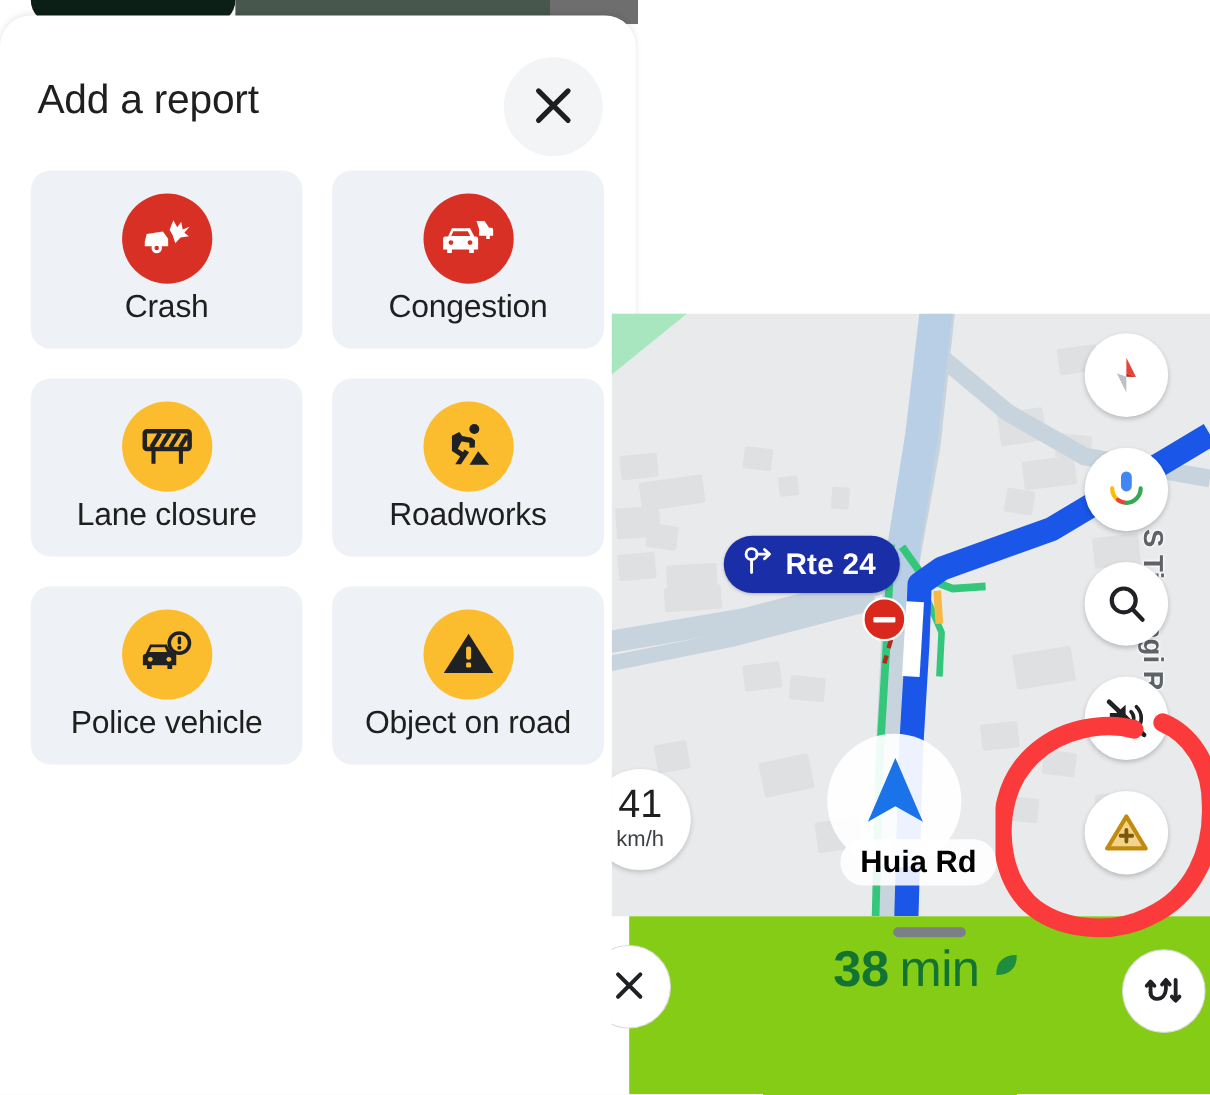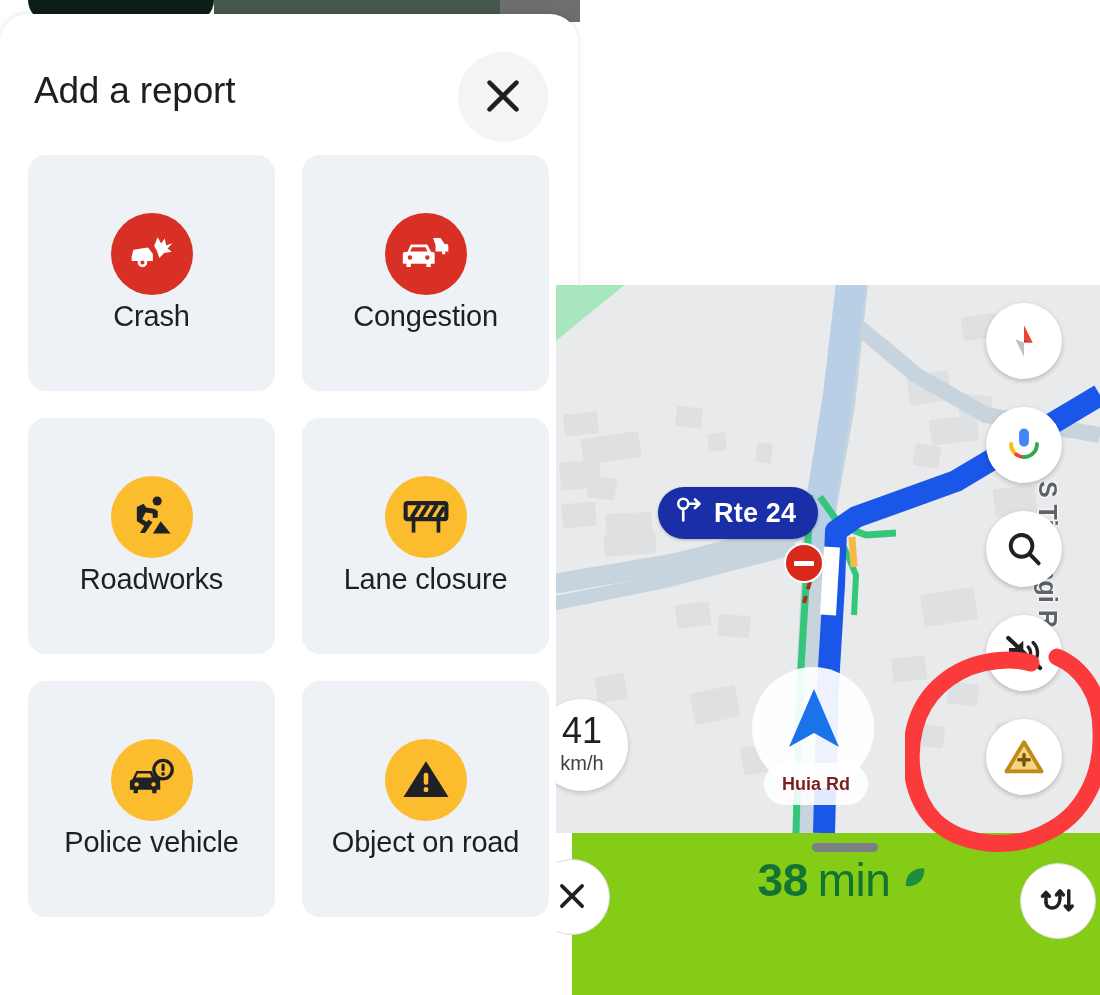--- a/index.html
+++ b/index.html
@@ -39,21 +39,21 @@
   }
   .close-btn svg { width:46px; height:46px; }
 
   
   .report-grid {
     position:absolute; left:28px; top:141px;
     width:522px;
     display:grid; grid-template-columns: 247px 247px; gap:27px 27px;
   }
   .report-card {
-    width:247px; height:236px; background:#eef1f5; border-radius:18px;
+    width:247px; height:162px; background:#eef1f5; border-radius:18px;
     display:flex; flex-direction:column; align-items:center; justify-content:center;
     cursor:pointer; border:none; gap:6px;
   }
   .card-icon { width:82px; height:82px; border-radius:50%; display:flex;
                align-items:center; justify-content:center; }
   .card-icon svg { width:52px; height:52px; display:block; }
   .card-label { font-size:29px; color:#1f1f1f; letter-spacing:-.2px; line-height:1.1; }
 
   
   .map-panel {
@@ -107,21 +107,21 @@
   
   .veh-puck { position:absolute; left:196px; top:382px; width:122px; height:122px;
               border-radius:50%; background:#ffffff; opacity:.92; }
   .veh-arrow { position:absolute; left:230px; top:402px; width:56px; height:66px; }
 
   
   .huia-label {
     position:absolute; left:208px; top:478px; height:42px; padding:0 18px;
     background:rgba(255,255,255,.88); border-radius:21px;
     display:flex; align-items:center;
-    color:#7f1d1d; font-size:18px; font-weight:700;text-align:center;
+    color:#000000; font-size:28px; font-weight:700;text-align:center;
   }
   .titirangi-label {
     position:absolute; left:506px; top:196px;
     color:#5f6368; font-size:25px; font-weight:700; white-space:nowrap;
     transform: rotate(90deg); transform-origin: left top;
     text-shadow: 0 0 3px #fff, 0 0 3px #fff, 0 0 2px #fff;
   }
 
   
   .bottom-bar { position:absolute; left:16px; top:548px; width:544px; height:162px; background:#84cc16; }
@@ -191,40 +191,40 @@
             <circle cx="12.6" cy="13.6" r="1.0" fill="#d93025"></circle>
             <path d="M5.6 8.9 h6.1 l1.0 2.0 H4.7 z" fill="#d93025"></path>
           </svg>
         </span>
         <span class="card-label">Congestion</span>
       </button>
 
 
       <button class="report-card">
         <span class="card-icon" style="background:#fbbc2e">
+          <svg viewBox="0 0 24 24" fill="none">
+            <rect x="2.6" y="5.6" width="18.8" height="7.4" rx="0.9" stroke="#202124" stroke-width="1.9"></rect>
+            <path d="M5.4 12.2 L9.0 6.4 M9.4 12.2 L13.0 6.4 M13.4 12.2 L17.0 6.4 M17.4 12.2 L20.4 7.4" stroke="#202124" stroke-width="1.9"></path>
+            <rect x="5.4" y="13.0" width="1.7" height="6.2" fill="#202124"></rect>
+            <rect x="16.9" y="13.0" width="1.7" height="6.2" fill="#202124"></rect>
+          </svg>
+        </span>
+        <span class="card-label">Lane closure</span>
+      </button>
+
+      <button class="report-card">
+        <span class="card-icon" style="background:#fbbc2e">
           <svg viewBox="0 0 24 24" fill="#202124">
             <circle cx="14.4" cy="4.6" r="2.1"></circle>
             <path d="M5.0 7.4 l3.1 -1.5 l1.2 1.7 l4.0 0.7 l1.4 1.1 l-0.1 3.0 l-2.2 0.1 l-0.1 -2.1 l-3.3 -0.5 l-1.5 3.0 l3.0 2.0 l-1.2 1.8 l-4.3 -2.9 z"></path>
             <path d="M6.4 19.4 l3.9 -6.2 l1.9 1.2 l-3.4 5.0 z"></path>
             <path d="M12.4 19.6 l3.6 -5.6 l4.6 5.6 z"></path>
           </svg>
         </span>
         <span class="card-label">Roadworks</span>
-      </button>
-
-      <button class="report-card">
-        <span class="card-icon" style="background:#fbbc2e">
-          <svg viewBox="0 0 24 24" fill="none">
-            <rect x="2.6" y="5.6" width="18.8" height="7.4" rx="0.9" stroke="#202124" stroke-width="1.9"></rect>
-            <path d="M5.4 12.2 L9.0 6.4 M9.4 12.2 L13.0 6.4 M13.4 12.2 L17.0 6.4 M17.4 12.2 L20.4 7.4" stroke="#202124" stroke-width="1.9"></path>
-            <rect x="5.4" y="13.0" width="1.7" height="6.2" fill="#202124"></rect>
-            <rect x="16.9" y="13.0" width="1.7" height="6.2" fill="#202124"></rect>
-          </svg>
-        </span>
-        <span class="card-label">Lane closure</span>
       </button>
 
       <button class="report-card">
         <span class="card-icon" style="background:#fbbc2e">
           <svg viewBox="0 0 24 24" fill="#202124">
             <path d="M3.1 11.4 L4.8 7.8 h7.0 l1.0 2.0 a5.2 5.2 0 0 0 3.0 2.1 v4.6 h-1.7 v1.6 h-2.0 v-1.6 H5.5 v1.6 h-2.0 v-1.6 H1.8 v-3.6 a1.1 1.1 0 0 1 1.1 -1.1 z"></path>
             <circle cx="4.9" cy="14.0" r="1.0" fill="#fbbc2e"></circle>
             <circle cx="12.7" cy="14.0" r="1.0" fill="#fbbc2e"></circle>
             <path d="M5.4 9.0 h5.6 l0.9 1.9 H4.5 z" fill="#fbbc2e"></path>
             <circle cx="17.1" cy="7.2" r="5.0" fill="#202124"></circle>

